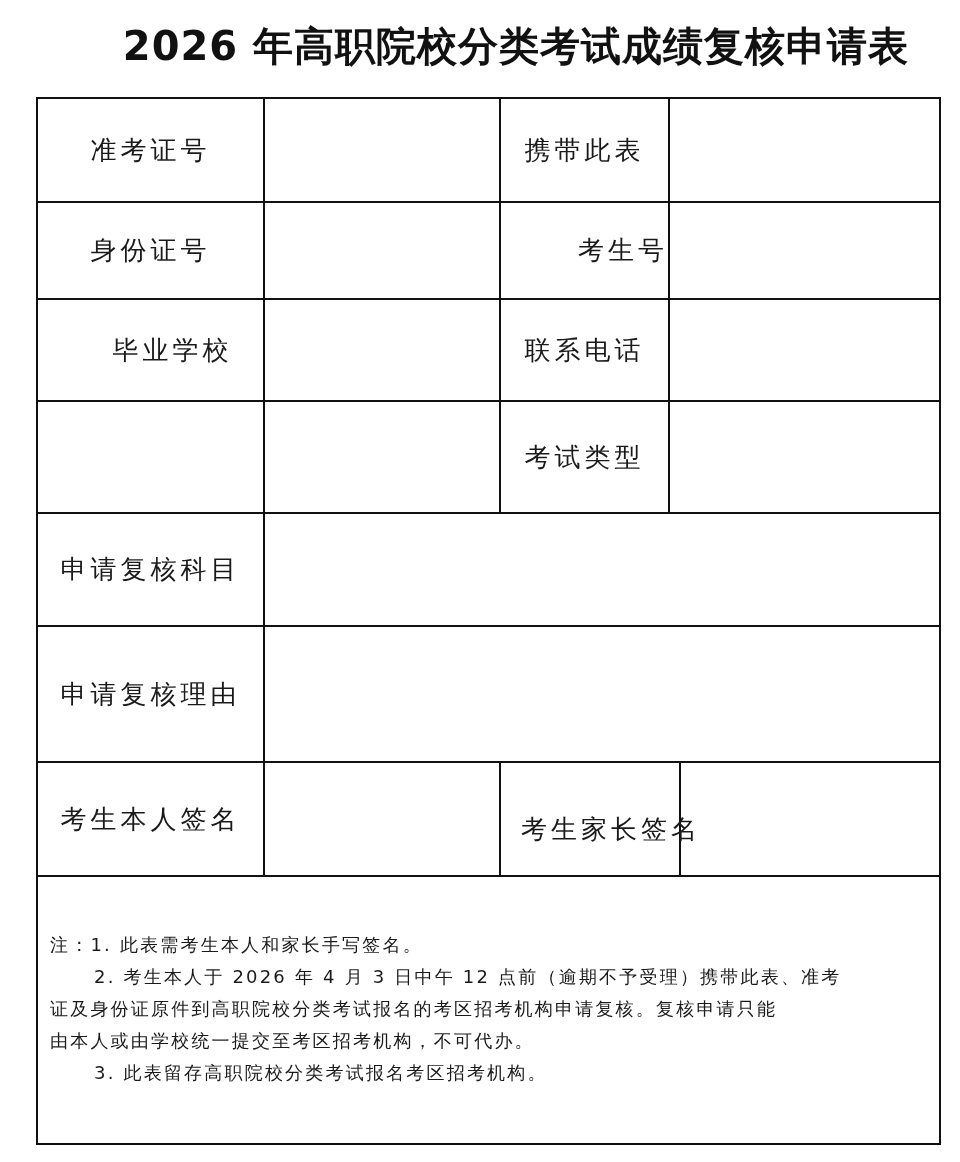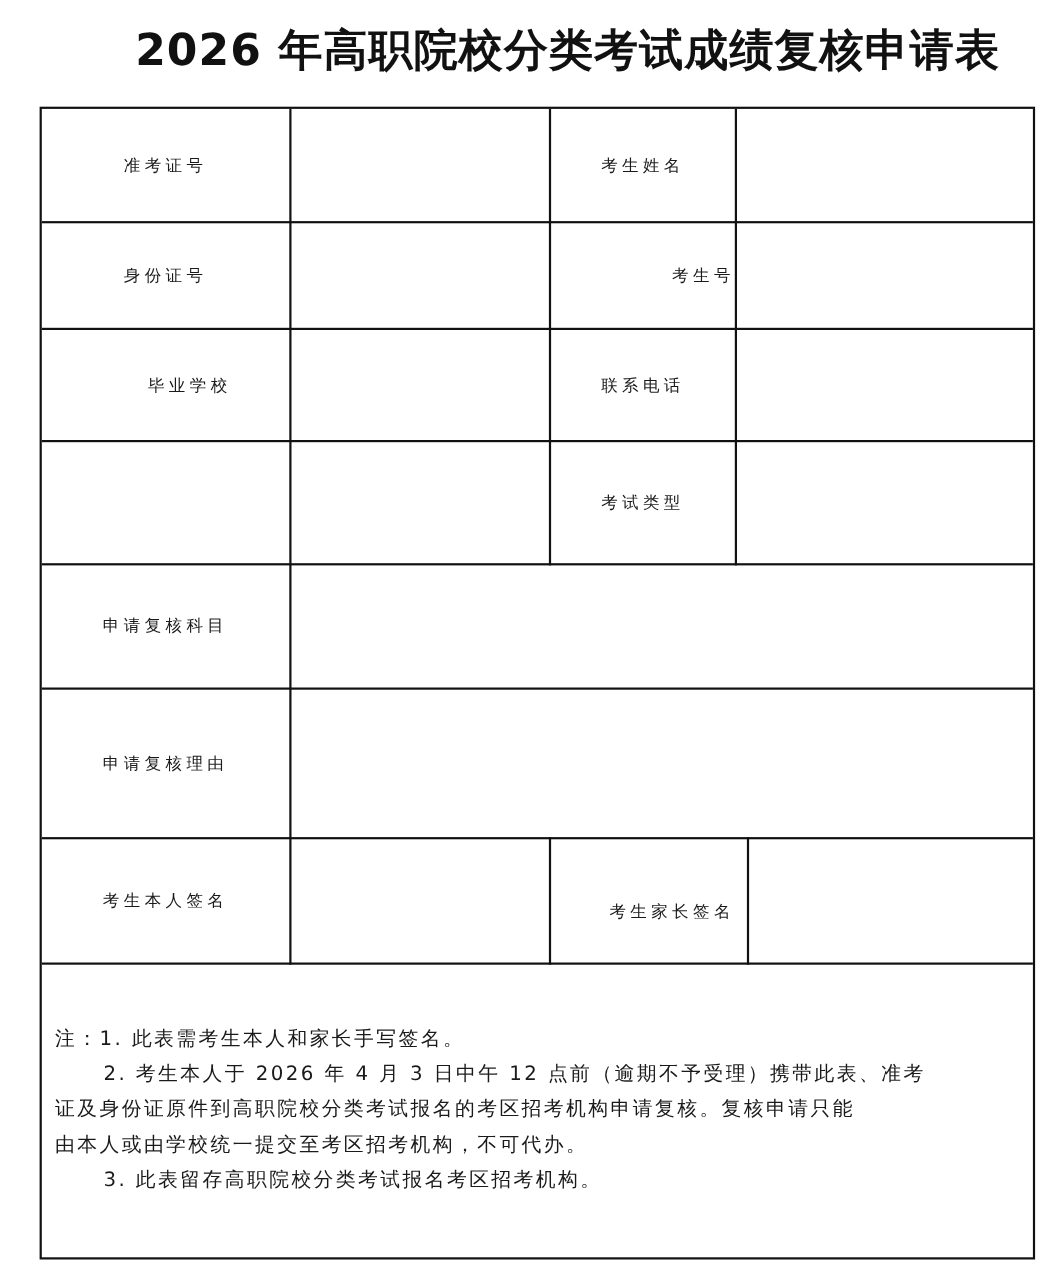--- a/index.html
+++ b/index.html
@@ -44,21 +44,21 @@
     .hline { height: 2px; }
     .vline { width: 2px; }
     .cell {
       position: absolute;
       display: flex;
       align-items: center;
       justify-content: center;
       box-sizing: border-box;
     }
     .label {
-      font-size: 15px;
+      font-size: 26px;
       letter-spacing: 4px;
       color: #1a1a1a;
       white-space: nowrap;
     }
     .input-cell {
       cursor: text;
     }
     .notes {
       position: absolute;
       left: 12px;
@@ -95,21 +95,21 @@
   <div class="vline" style="left:461px; top:0; height:415px;"></div>
   <div class="vline" style="left:630px; top:0; height:415px;"></div>
   <div class="vline" style="left:461px; top:662px; height:116px;"></div>
   <div class="vline" style="left:641px; top:662px; height:116px;"></div>
 
   <div class="cell" style="left:0; top:0; width:225px; height:102px;">
     <span class="label">准考证号</span>
   </div>
   <div class="cell input-cell" style="left:227px; top:0; width:234px; height:102px;"></div>
   <div class="cell" style="left:463px; top:0; width:167px; height:102px;">
-    <span class="label">考生姓名</span>
+    <span class="label">携带此表</span>
   </div>
   <div class="cell input-cell" style="left:632px; top:0; width:269px; height:102px;"></div>
 
   <div class="cell" style="left:0; top:104px; width:225px; height:95px;">
     <span class="label">身份证号</span>
   </div>
   <div class="cell input-cell" style="left:227px; top:104px; width:234px; height:95px;"></div>
   <div class="cell" style="left:463px; top:104px; width:167px; height:95px;justify-content:flex-end;">
     <span class="label">考生号</span>
   </div>

